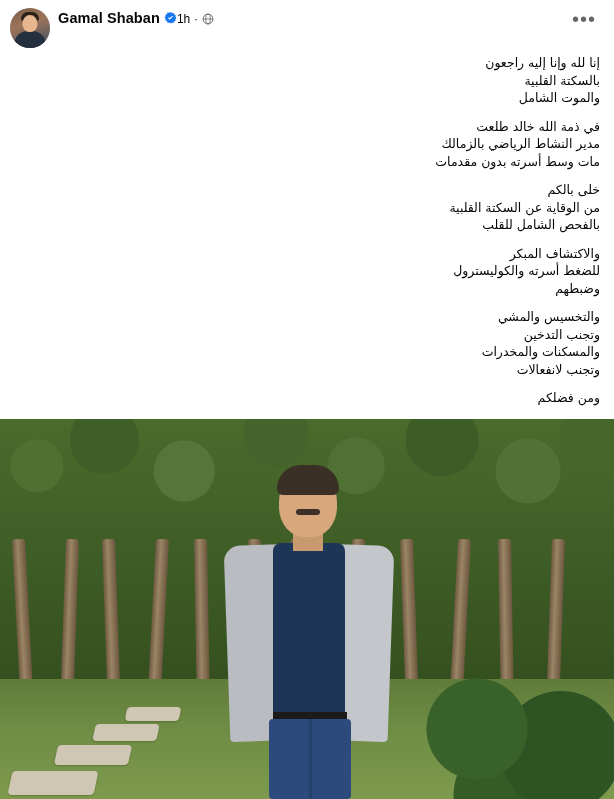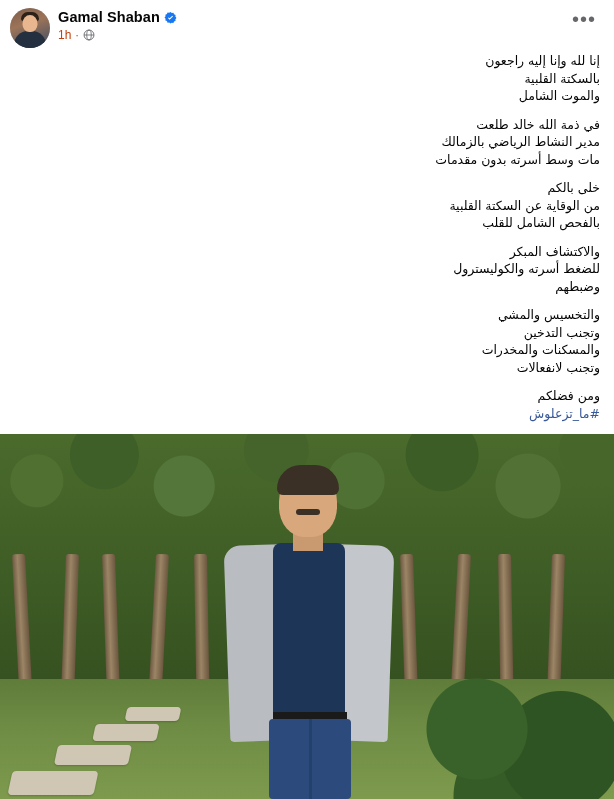--- a/index.html
+++ b/index.html
@@ -70,21 +70,21 @@
     bottom: 0;
     transform: translateX(-50%);
     width: 32px;
     height: 17px;
     border-radius: 14px 14px 0 0;
     background: #24303f;
   }
   .header-text {
     margin-left: 8px;
     display: flex;
-    flex-direction: column;
+    flex-direction: row;
     justify-content: center;
     padding-top: 1px;
   }
   .name-row {
     display: flex;
     align-items: center;
     gap: 4px;
     line-height: 16px;
   }
   .author-name {
@@ -97,21 +97,21 @@
     width: 13px;
     height: 13px;
     flex: 0 0 13px;
     display: inline-block;
   }
   .meta-row {
     display: flex;
     align-items: center;
     gap: 4px;
     margin-top: 3px;
-    color: #c2410c;
+    color: #000000;
     font-size: 12px;
   }
   .dot-sep { font-size: 11px; line-height: 11px; }
   .globe-icon {
     width: 12px;
     height: 12px;
     display: inline-block;
   }
   .menu-dots {
     margin-left: auto;
@@ -294,21 +294,20 @@
 
     <div class="para">
       <div>والتخسيس والمشي</div>
       <div>وتجنب التدخين</div>
       <div>والمسكنات والمخدرات</div>
       <div>وتجنب لانفعالات</div>
     </div>
 
     <div class="para">
       <div>ومن فضلكم</div>
-      <div class="hashtag">#ما_تزعلوش</div>
     </div>
 
   </div>
 
   <div class="post-photo" aria-label="رجل يرتدي سترة رمادية وقميص أزرق واقف في حديقة بين الأشجار">
     <div class="sky"></div>
     <div class="hedge"></div>
     <div class="trunks">
       <div class="trunk" style="left:18px;  transform:rotate(-3deg);"></div>
       <div class="trunk" style="left:62px;  transform:rotate(2deg);"></div>

